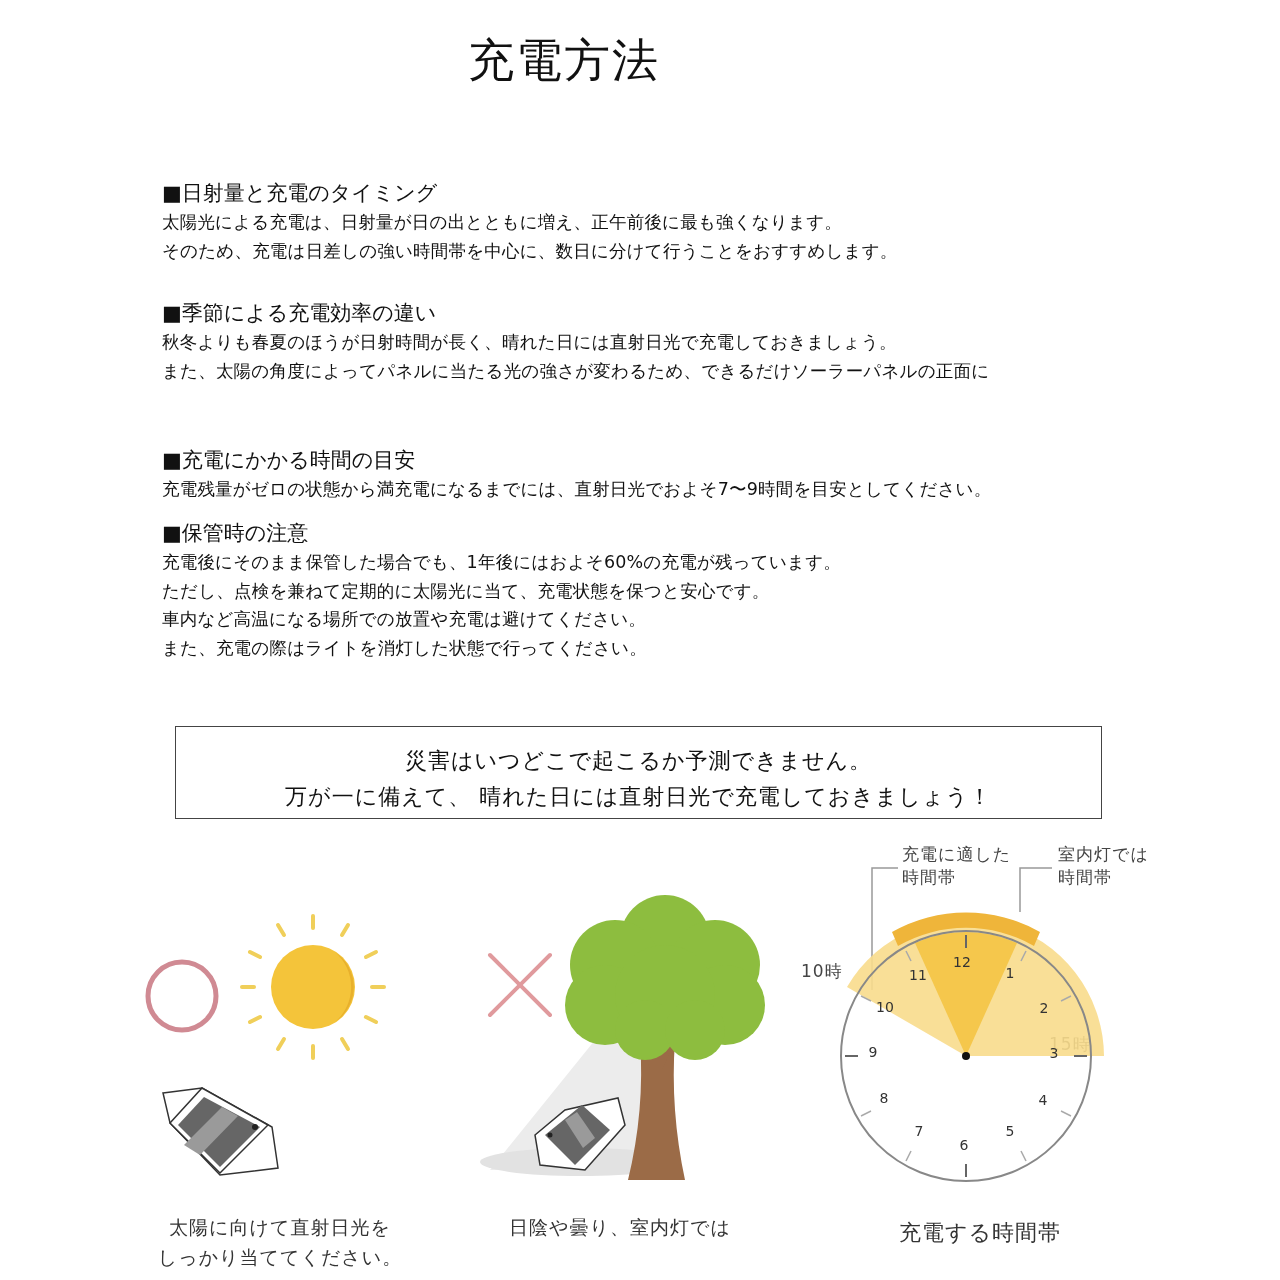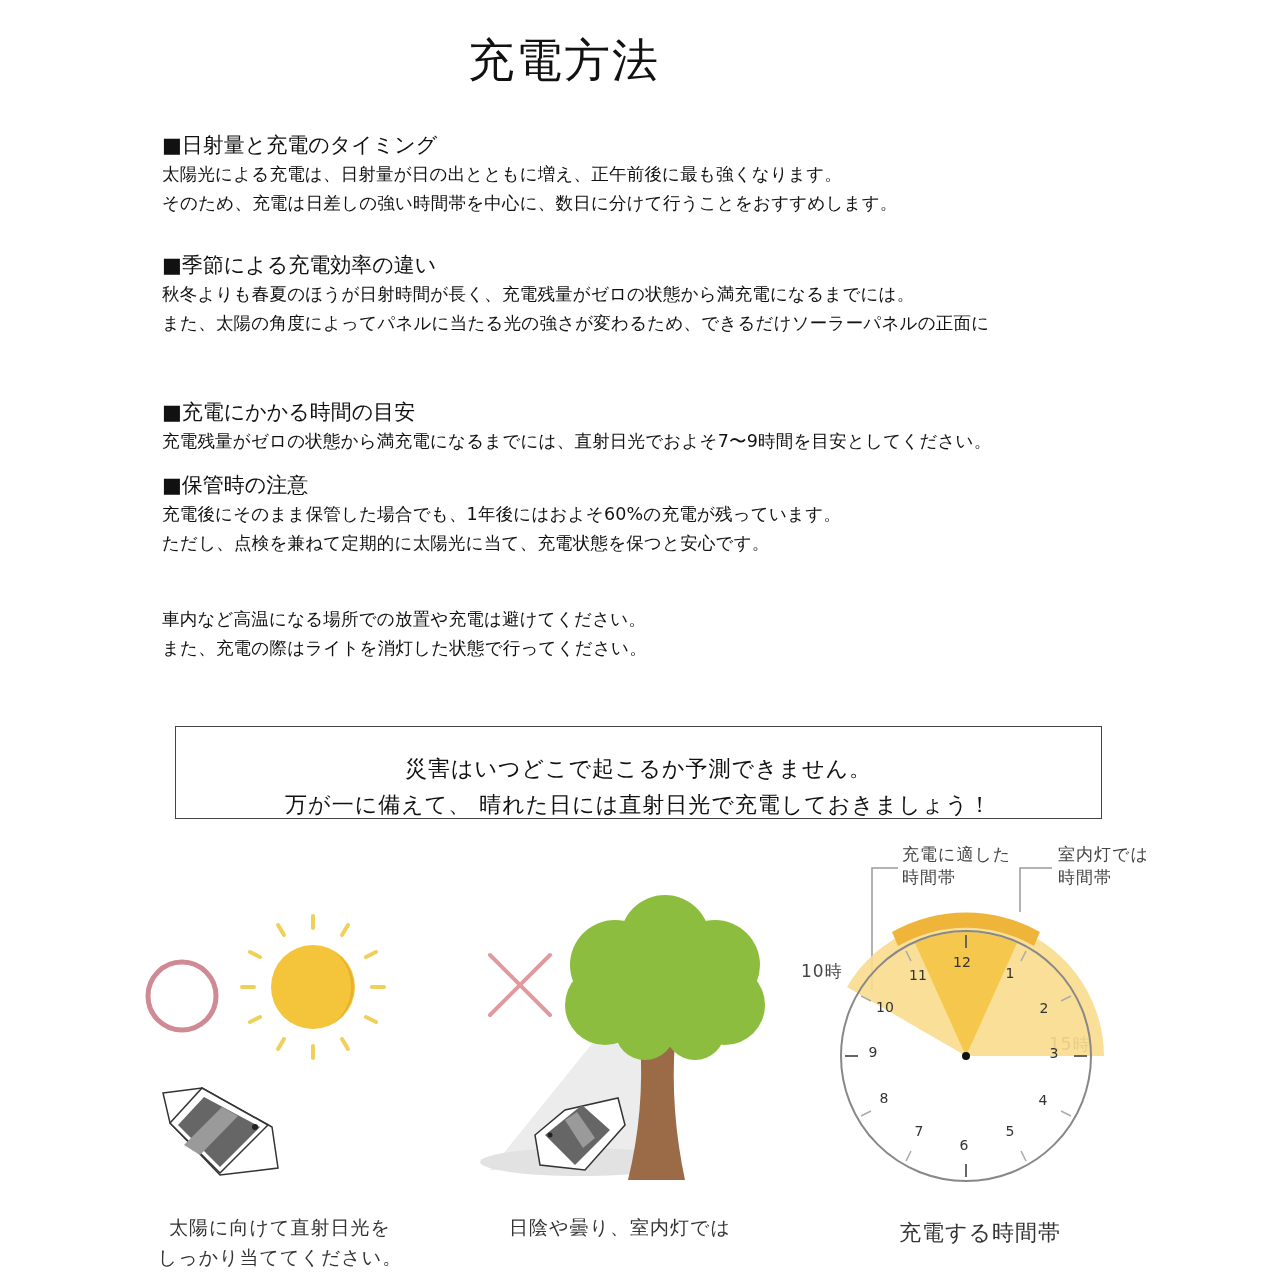--- a/index.html
+++ b/index.html
@@ -7,30 +7,30 @@
       width: 1280px; height: 1280px; position: relative; overflow: hidden;
       background: #ffffff; color: #111;
       font-family: "DejaVu Sans", "Liberation Sans", sans-serif;
     }
     .title {
       position: absolute; top: 30px; left: 0; width: 1128px; text-align: center;
       font-size: 46px; font-weight: normal; letter-spacing: 2px; color: #111;
     }
     .section { position: absolute; left: 162px; width: 1000px; }
     .sec-heading {
-      font-size: 21px; line-height: 30px; color: #111; white-space: nowrap;
+      font-size: 21px; line-height: 30px; color: #111; white-space: nowrap; margin-top: 48px;
     }
     .sec-line {
       font-size: 17.5px; line-height: 29px; color: #111; white-space: nowrap;
       letter-spacing: 0.2px;
     }
     .callout {
       position: absolute; left: 175px; top: 726px; width: 927px; height: 93px;
       border: 1.5px solid #444; box-sizing: border-box; text-align: center;
-      padding-top: 24px;
+      padding-top: 16px;
     }
     .callout div { font-size: 22px; line-height: 36px; color: #111; letter-spacing: 1px; }
     .illus { position: absolute; }
     .caption {
       position: absolute; text-align: center; color: #333; font-size: 19px;
       line-height: 30px; letter-spacing: 1px; white-space: nowrap;
     }
     .clock-label { position: absolute; font-size: 17px; color: #444; line-height: 23px; letter-spacing: 1px; }
   </style>
 </head>
@@ -39,21 +39,21 @@
 <div class="title">充電方法</div>
 
 <div class="section" style="top:130px">
   <div class="sec-heading">■日射量と充電のタイミング</div>
   <div class="sec-line">太陽光による充電は、日射量が日の出とともに増え、正午前後に最も強くなります。</div>
   <div class="sec-line">そのため、充電は日差しの強い時間帯を中心に、数日に分けて行うことをおすすめします。</div>
 </div>
 
 <div class="section" style="top:250px">
   <div class="sec-heading">■季節による充電効率の違い</div>
-  <div class="sec-line">秋冬よりも春夏のほうが日射時間が長く、充電残量がゼロの状態から満充電になるまでには。</div>
+  <div class="sec-line">秋冬よりも春夏のほうが日射時間が長く、晴れた日には直射日光で充電しておきましょう。</div>
   <div class="sec-line">また、太陽の角度によってパネルに当たる光の強さが変わるため、できるだけソーラーパネルの正面に</div>
 </div>
 
 <div class="section" style="top:397px">
   <div class="sec-heading">■充電にかかる時間の目安</div>
   <div class="sec-line">充電残量がゼロの状態から満充電になるまでには、直射日光でおよそ7〜9時間を目安としてください。</div>
 </div>
 
 <div class="section" style="top:470px">
   <div class="sec-heading">■保管時の注意</div>

